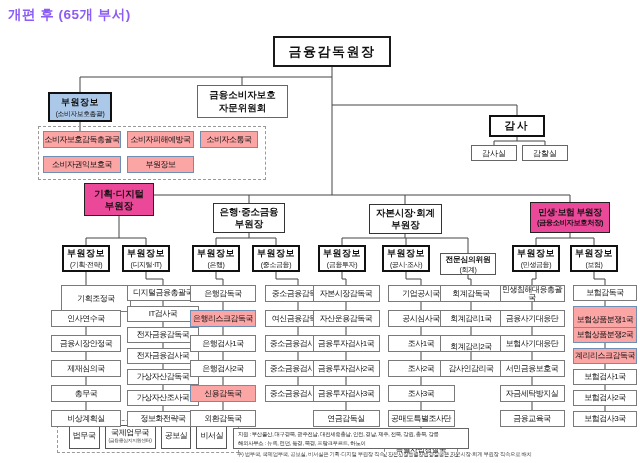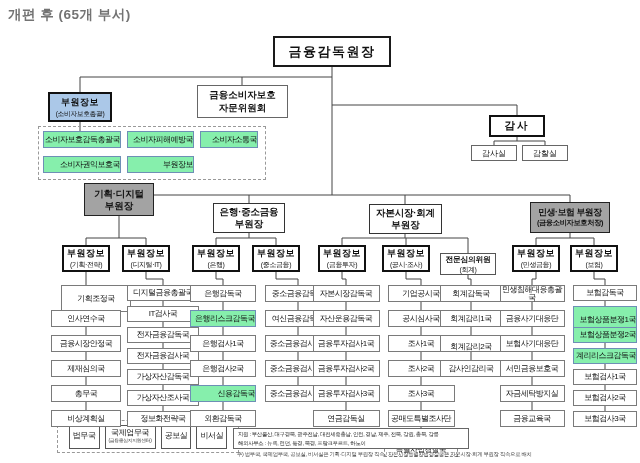--- a/index.html
+++ b/index.html
@@ -3,38 +3,38 @@
 <meta charset="utf-8">
 <style>
   html,body{margin:0;padding:0;background:#fff;}
   .canvas{position:relative;width:640px;height:463px;background:#fff;
           font-family:"Liberation Sans",sans-serif;overflow:hidden;}
   #lines{position:absolute;left:0;top:0;z-index:0;}
   .box{position:absolute;background:#fff;border:1px solid #7a7a7a;display:flex;
        flex-direction:column;align-items:center;justify-content:center;text-align:center;
        box-sizing:border-box;z-index:1;color:#111;}
   .title{position:absolute;left:8px;top:6px;font-size:13.5px;font-weight:bold;
-         color:#737373;letter-spacing:0.5px;z-index:2;}
+         color:#8b5cf6;letter-spacing:0.5px;z-index:2;}
   .governor{left:273px;top:36px;width:118px;height:31px;border:2px solid #1a1a1a;
             font-size:13px;font-weight:bold;letter-spacing:1.5px;}
   .advisory{left:197px;top:85px;width:91px;height:33px;border:1px solid #666;
             font-size:9.5px;font-weight:bold;line-height:1.3;}
   .auditor{left:489px;top:115px;width:56px;height:22px;border:2px solid #111;
            font-size:10.5px;font-weight:bold;letter-spacing:2px;}
   .aud-sub{top:145px;width:46px;height:16px;font-size:8px;border-color:#666;}
   .consumer-head{left:48px;top:92px;width:64px;height:30px;background:#abc8e8;
                  border:2px solid #111;}
   .ch-t{font-size:9px;font-weight:bold;letter-spacing:0.5px;}
   .ch-s{font-size:6.8px;letter-spacing:-0.4px;}
   .dashed-wrap{position:absolute;border:1px dashed #999;box-sizing:border-box;z-index:0;}
   .consumer-wrap{left:38px;top:126px;width:228px;height:54px;}
   .dept{font-size:8px;letter-spacing:-0.5px;line-height:1;}
-  .dept.hl{background:#86efac;border-color:#6e8fb5;align-items:flex-end;}
+  .dept.hl{background:#fca5a5;border-color:#6e8fb5;}
   .division{font-weight:bold;border:1.5px solid #333;line-height:1.25;}
-  .division.hl{background:#a3a3a3;border-color:#222;}
+  .division.hl{background:#ec4899;border-color:#222;}
   .dv-l1{font-size:9.5px;letter-spacing:-0.2px;}
   .dv-l1.sm{font-size:8.8px;letter-spacing:-0.4px;}
   .dv-l2{font-size:9.5px;}
   .dv-l2.sm{font-size:7.3px;letter-spacing:-0.4px;}
   .head-box{border:2px solid #111;}
   .hd-t{font-size:9px;font-weight:bold;letter-spacing:0.5px;}
   .hd-s{font-size:7px;letter-spacing:-0.4px;}
   .committee{border-width:1px;border-color:#555;}
   .committee .hd-t{font-size:7.8px;letter-spacing:-0.3px;}
   .special{border:1px dashed #888;font-size:7.5px;letter-spacing:-0.3px;line-height:1.3;}

